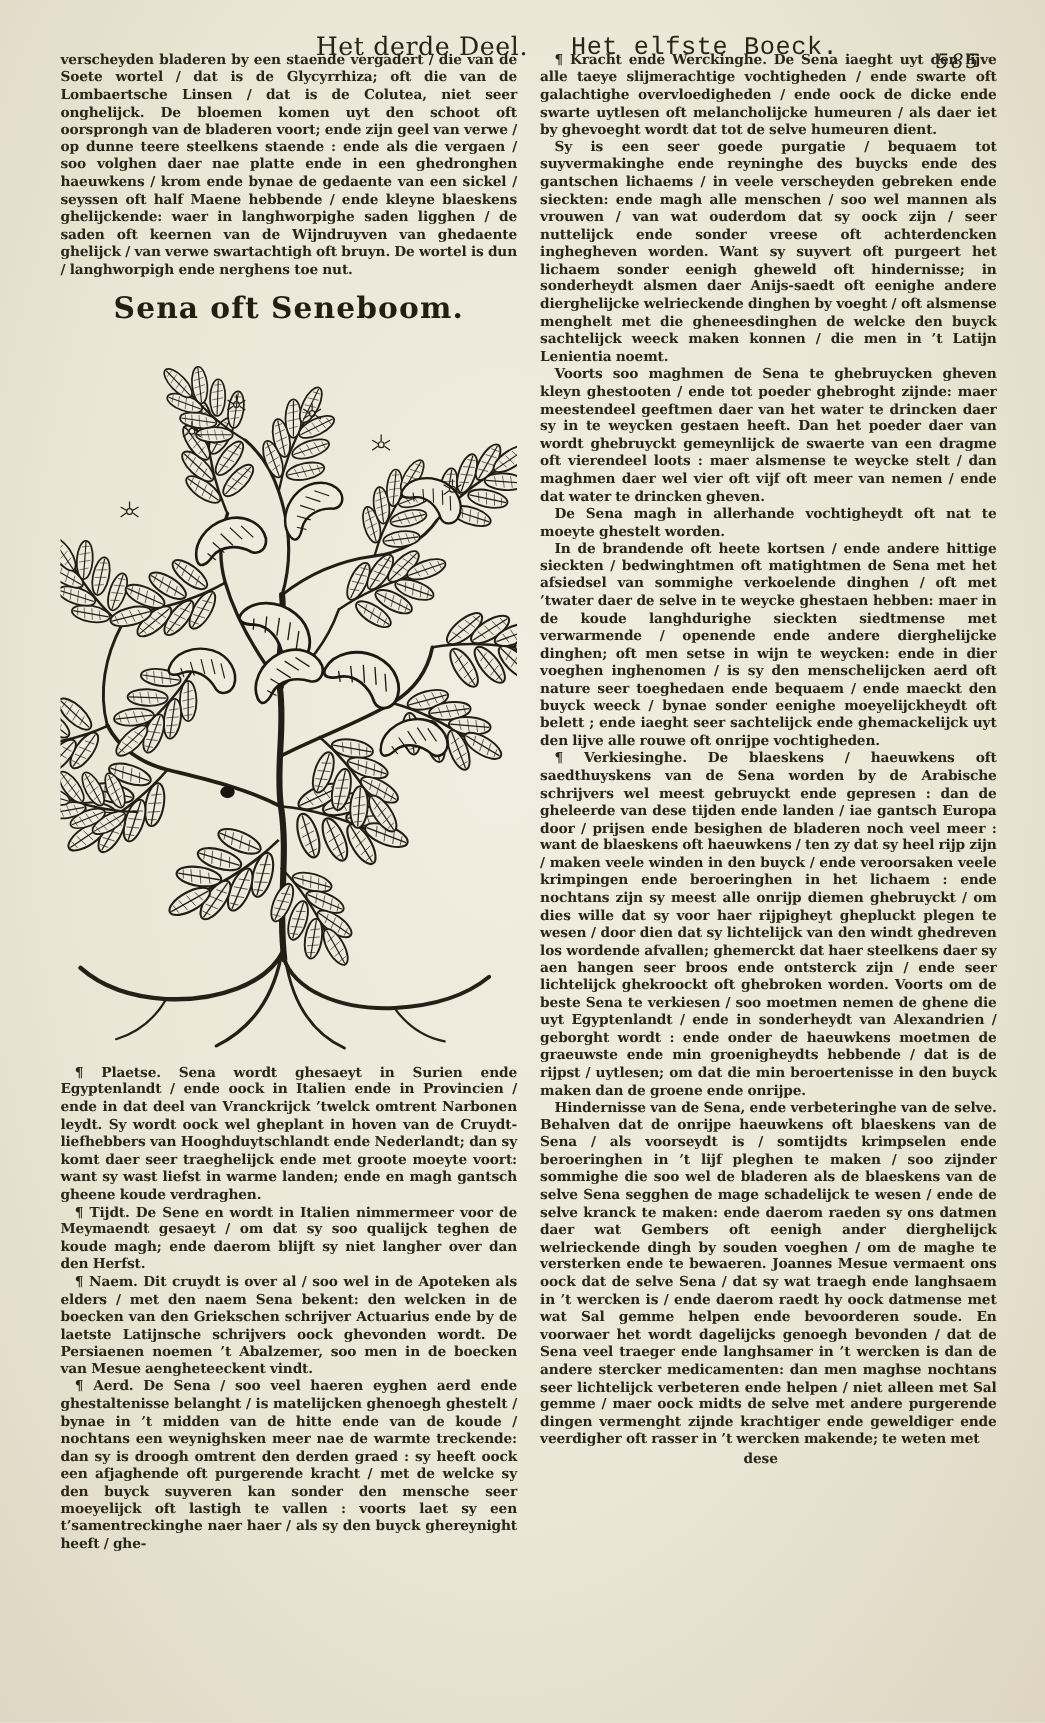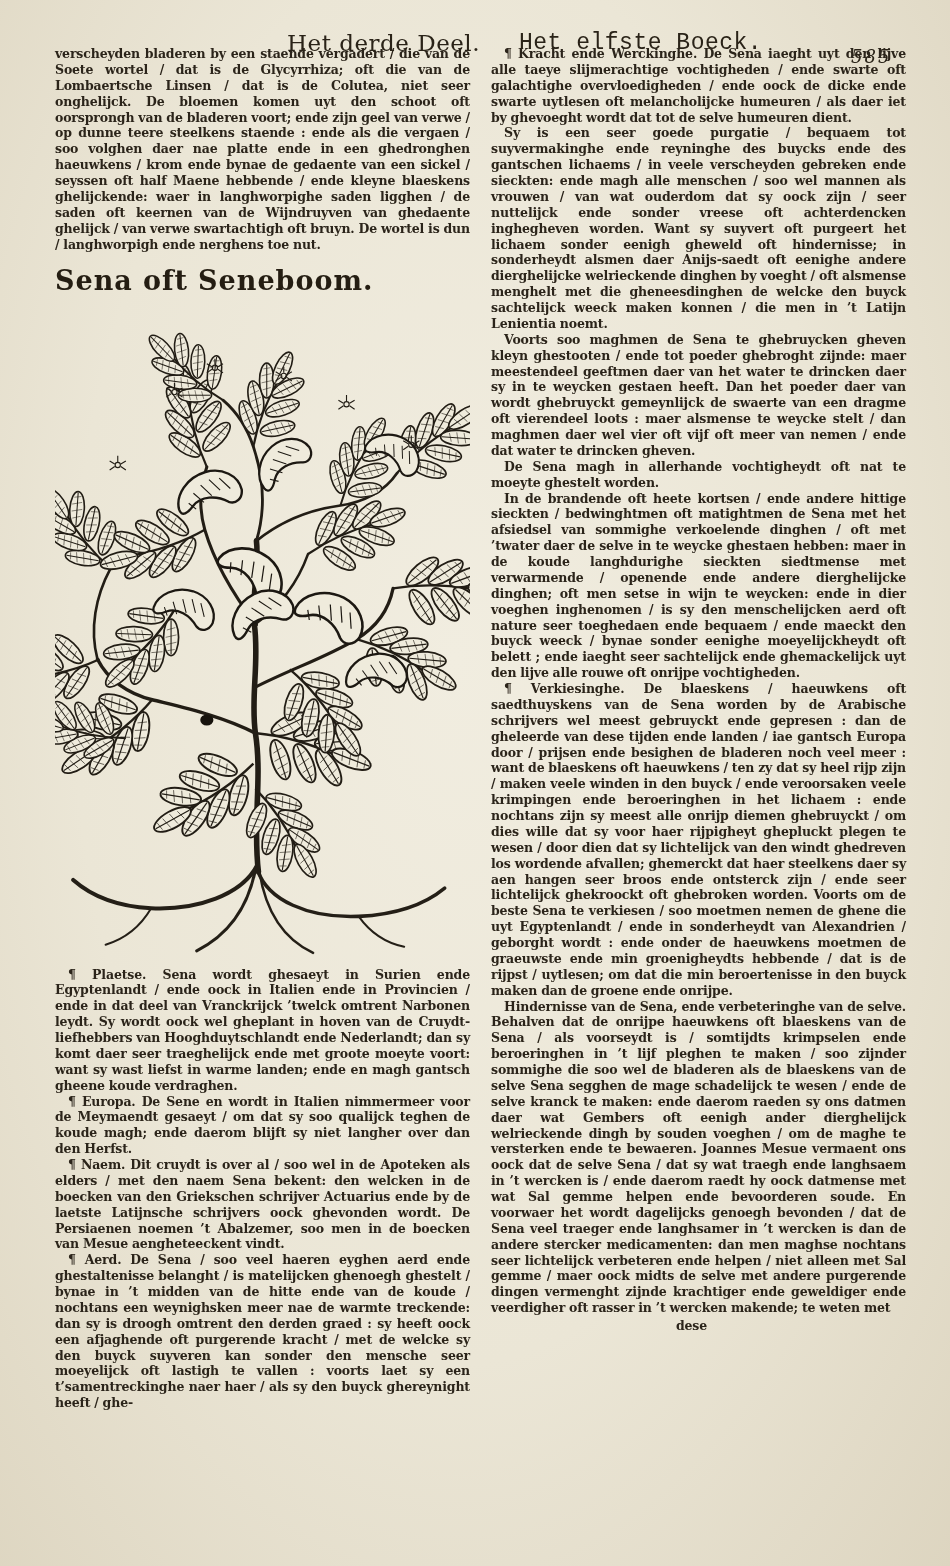--- a/index.html
+++ b/index.html
@@ -28,21 +28,21 @@
     font-size:12.5px;
     line-height:1.27;
     font-weight:bold;
     color:#2b241a;
     letter-spacing:-0.15px;
     word-spacing:-0.3px;
   }
   .col p{margin:0;}
   .col p.indent{text-indent:13px;}
   .species-heading{
-    font-size:27px;font-weight:bold;
+    font-size:27px;font-weight:bold;text-align:center;
     margin:12px 0 4px 0;letter-spacing:1px;color:#241d12;
   }
   .woodcut{margin:4px 0 6px 0;padding:0;}
   .woodcut svg{display:block;width:100%;height:auto;}
   .catchword{text-align:center;padding-right:14px;margin-top:2px;}
 </style>
 </head>
 <body>
 
 <div class="page">
@@ -141,21 +141,21 @@
           <use href="#flower" transform="translate(226,72)"></use>
           <use href="#flower" transform="translate(288,100)"></use>
           <use href="#flower" transform="translate(352,140)"></use>
           <use href="#flower" transform="translate(62,160)"></use>
 
           <ellipse cx="150" cy="412" rx="6.5" ry="5.5" fill="#17130d"></ellipse>
         </svg>
       </figure>
 
       <p class="indent">¶ Plaetse. Sena wordt ghesaeyt in Surien ende Egyptenlandt / ende oock in Italien ende in Provincien / ende in dat deel van Vranckrijck ’twelck omtrent Narbonen leydt. Sy wordt oock wel gheplant in hoven van de Cruydt-liefhebbers van Hooghduytschlandt ende Nederlandt; dan sy komt daer seer traeghelijck ende met groote moeyte voort: want sy wast liefst in warme landen; ende en magh gantsch gheene koude verdraghen.</p>
-      <p class="indent">¶ Europa. De Sene en wordt in Italien nimmermeer voor de Meymaendt gesaeyt / om dat sy soo qualijck teghen de koude magh; ende daerom blijft sy niet langher over dan den Herfst.</p>
+      <p class="indent">¶ Tijdt. De Sene en wordt in Italien nimmermeer voor de Meymaendt gesaeyt / om dat sy soo qualijck teghen de koude magh; ende daerom blijft sy niet langher over dan den Herfst.</p>
       <p class="indent">¶ Naem. Dit cruydt is over al / soo wel in de Apoteken als elders / met den naem Sena bekent: den welcken in de boecken van den Griekschen schrijver Actuarius ende by de laetste Latijnsche schrijvers oock ghevonden wordt. De Persiaenen noemen ’t Abalzemer, soo men in de boecken van Mesue aengheteeckent vindt.</p>
       <p class="indent">¶ Aerd. De Sena / soo veel haeren eyghen aerd ende ghestaltenisse belanght / is matelijcken ghenoegh ghestelt / bynae in ’t midden van de hitte ende van de koude / nochtans een weynighsken meer nae de warmte treckende: dan sy is droogh omtrent den derden graed : sy heeft oock een afjaghende oft purgerende kracht / met de welcke sy den buyck suyveren kan sonder den mensche seer moeyelijck oft lastigh te vallen : voorts laet sy een t’samentreckinghe naer haer / als sy den buyck ghereynight heeft / ghe-</p>
     </div>
 
     <div class="col">
       <p class="indent">¶ Kracht ende Werckinghe. De Sena iaeght uyt den lijve alle taeye slijmerachtige vochtigheden / ende swarte oft galachtighe overvloedigheden / ende oock de dicke ende swarte uytlesen oft melancholijcke humeuren / als daer iet by ghevoeght wordt dat tot de selve humeuren dient.</p>
       <p class="indent">Sy is een seer goede purgatie / bequaem tot suyvermakinghe ende reyninghe des buycks ende des gantschen lichaems / in veele verscheyden gebreken ende sieckten: ende magh alle menschen / soo wel mannen als vrouwen / van wat ouderdom dat sy oock zijn / seer nuttelijck ende sonder vreese oft achterdencken inghegheven worden. Want sy suyvert oft purgeert het lichaem sonder eenigh gheweld oft hindernisse; in sonderheydt alsmen daer Anijs-saedt oft eenighe andere dierghelijcke welrieckende dinghen by voeght / oft alsmense menghelt met die gheneesdinghen de welcke den buyck sachtelijck weeck maken konnen / die men in ’t Latijn Lenientia noemt.</p>
       <p class="indent">Voorts soo maghmen de Sena te ghebruycken gheven kleyn ghestooten / ende tot poeder ghebroght zijnde: maer meestendeel geeftmen daer van het water te drincken daer sy in te weycken gestaen heeft. Dan het poeder daer van wordt ghebruyckt gemeynlijck de swaerte van een dragme oft vierendeel loots : maer alsmense te weycke stelt / dan maghmen daer wel vier oft vijf oft meer van nemen / ende dat water te drincken gheven.</p>
       <p class="indent">De Sena magh in allerhande vochtigheydt oft nat te moeyte ghestelt worden.</p>
       <p class="indent">In de brandende oft heete kortsen / ende andere hittige sieckten / bedwinghtmen oft matightmen de Sena met het afsiedsel van sommighe verkoelende dinghen / oft met ’twater daer de selve in te weycke ghestaen hebben: maer in de koude langhdurighe sieckten siedtmense met verwarmende / openende ende andere dierghelijcke dinghen; oft men setse in wijn te weycken: ende in dier voeghen inghenomen / is sy den menschelijcken aerd oft nature seer toeghedaen ende bequaem / ende maeckt den buyck weeck / bynae sonder eenighe moeyelijckheydt oft belett ; ende iaeght seer sachtelijck ende ghemackelijck uyt den lijve alle rouwe oft onrijpe vochtigheden.</p>

